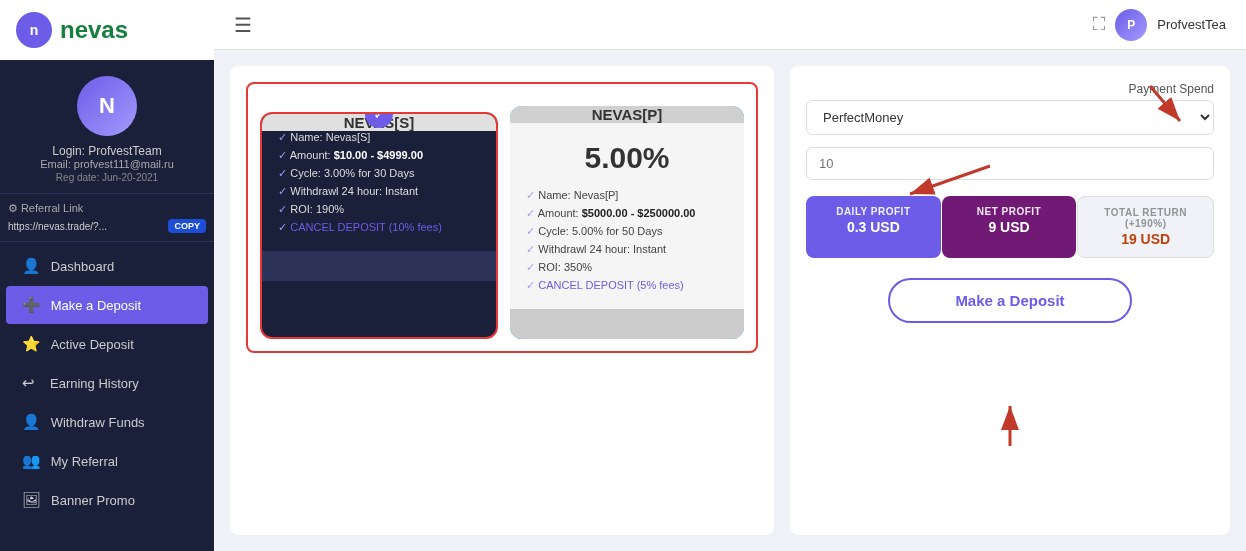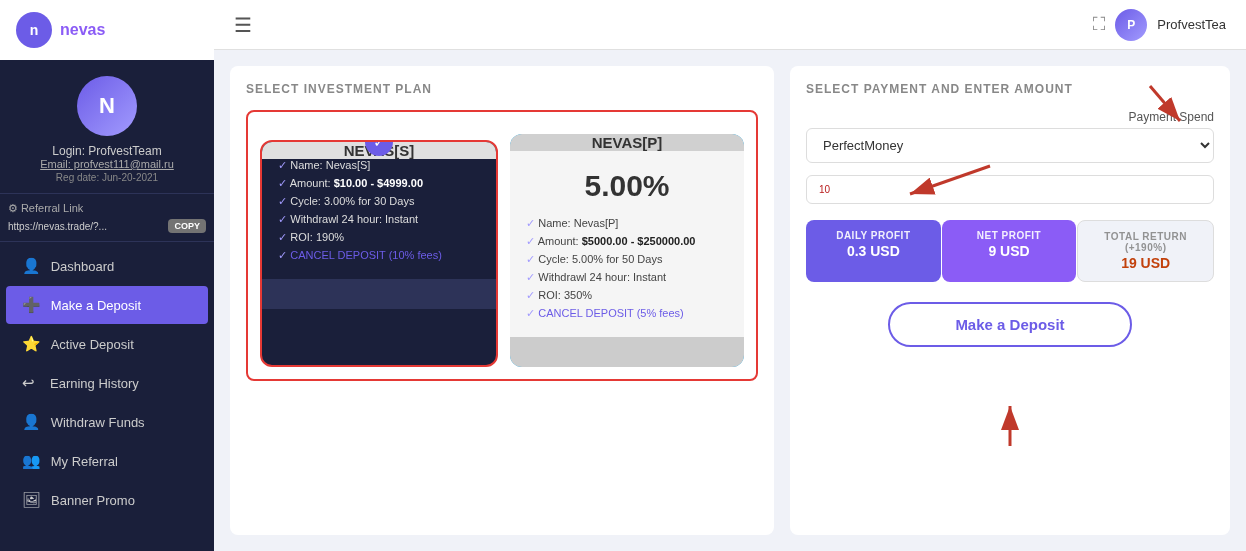--- a/index.html
+++ b/index.html
@@ -24,52 +24,52 @@
       gap: 8px;
     }
     .logo-icon {
       width: 36px;
       height: 36px;
       background: #6c5ce7;
       border-radius: 50%;
       display: flex; align-items: center; justify-content: center;
       font-weight: bold; color: #fff; font-size: 14px;
     }
-    .logo-text { color: #8b5cf6; font-size: 16px; font-weight: bold; }
+    .logo-text { color: #15803d; font-size: 24px; font-weight: bold; }
 
     .sidebar-profile {
       display: flex;
       flex-direction: column;
       align-items: center;
       padding: 16px 12px 10px;
       border-bottom: 1px solid #2d3358;
     }
     .avatar-circle {
       width: 60px; height: 60px;
       background: linear-gradient(135deg, #6c5ce7, #a29bfe);
       border-radius: 50%;
       display: flex; align-items: center; justify-content: center;
       font-size: 22px; font-weight: bold; color: #fff;
       margin-bottom: 8px;
     }
     .profile-login { font-size: 12px; color: #ccc; }
-    .profile-email { font-size: 11px; color: #aaa; text-decoration: underline; }
+    .profile-email { font-size: 11px; color: #aaa; }
     .profile-regdate { font-size: 10px; color: #888; margin-top: 2px; }
 
     .referral-section {
       padding: 8px 8px;
       border-bottom: 1px solid #2d3358;
     }
     .referral-label { font-size: 11px; color: #aaa; margin-bottom: 4px; }
     .referral-link-row {
       display: flex; align-items: center; gap: 6px;
     }
     .referral-url { font-size: 10px; color: #ccc; flex: 1; overflow: hidden; text-overflow: ellipsis; white-space: nowrap; }
     .copy-btn {
-      background: #737373; color: #fff; border: none; border-radius: 4px;
+      background: #1d4ed8; color: #fff; border: none; border-radius: 4px;
       font-size: 9px; padding: 2px 6px; cursor: pointer; font-weight: bold;
     }
 
     .sidebar-nav { flex: 1; padding: 4px 0; }
     .nav-item {
       display: flex; align-items: center; gap: 10px;
       padding: 10px 16px; cursor: pointer; font-size: 13px; color: #ccc;
       border-radius: 4px; margin: 1px 6px;
     }
     .nav-item.active { background: #6c5ce7; color: #fff; }
@@ -232,42 +232,42 @@
       color: #333;
       background: #fff;
       appearance: auto;
       margin-bottom: 12px;
     }
     .form-input {
       width: 100%;
       padding: 8px 12px;
       border: 1px solid #ddd;
       border-radius: 6px;
-      font-size: 10px;
-      color: #b91c1c;
+      font-size: 13px;
+      color: #737373;
       margin-bottom: 16px;
     }
 
     .profit-row {
       display: flex;
       gap: 1px;
       margin-bottom: 20px;
     }
     .profit-box {
       flex: 1;
       border-radius: 8px;
       padding: 10px 12px;
       text-align: center;
     }
     .profit-box.daily {
       background: #6c5ce7;
       color: #fff;
     }
     .profit-box.net {
-      background: #8b5cf6;
+      background: #701a75;
       color: #fff;
     }
     .profit-box.total {
       background: #f0f2f8;
       color: #333;
       border: 1px solid #ddd;
     }
     .profit-box-label {
       font-size: 10px;
       font-weight: 600;
@@ -373,21 +373,20 @@
       <div class="user-avatar-small">
         <span>P</span>
       </div>
       <span class="user-name">ProfvestTea</span>
     </div>
   </div>
 
   <div class="content-area">
 
     <div class="investment-panel">
-      <div class="panel-title">SELECT INVESTMENT PLAN</div>
 
       <div class="plans-container">
 
         <div class="plan-card selected" style="position:relative; margin-top:16px;">
           <div class="plan-check-badge">✓</div>
           <div class="plan-header">
             <span>NEVAS[S]</span>
           </div>
           <ul class="plan-features">
             <li>Name: Nevas[S]</li>
@@ -413,21 +412,20 @@
             <li style="color:#444;">ROI: 350%</li>
             <li style="color:#444;"><span class="cancel-link">CANCEL DEPOSIT (5% fees)</span></li>
           </ul>
           <div class="plan-footer" style="background:#ccc;"></div>
         </div>
 
       </div>
     </div>
 
     <div class="payment-panel" style="position:relative;">
-      <div class="payment-title">SELECT PAYMENT AND ENTER AMOUNT</div>
 
       <div class="form-label">Payment Spend</div>
       <select class="form-select">
         <option>PerfectMoney</option>
         <option>Bitcoin</option>
         <option>Ethereum</option>
       </select>
 
       <input class="form-input" type="number" value="10" style="">
 

